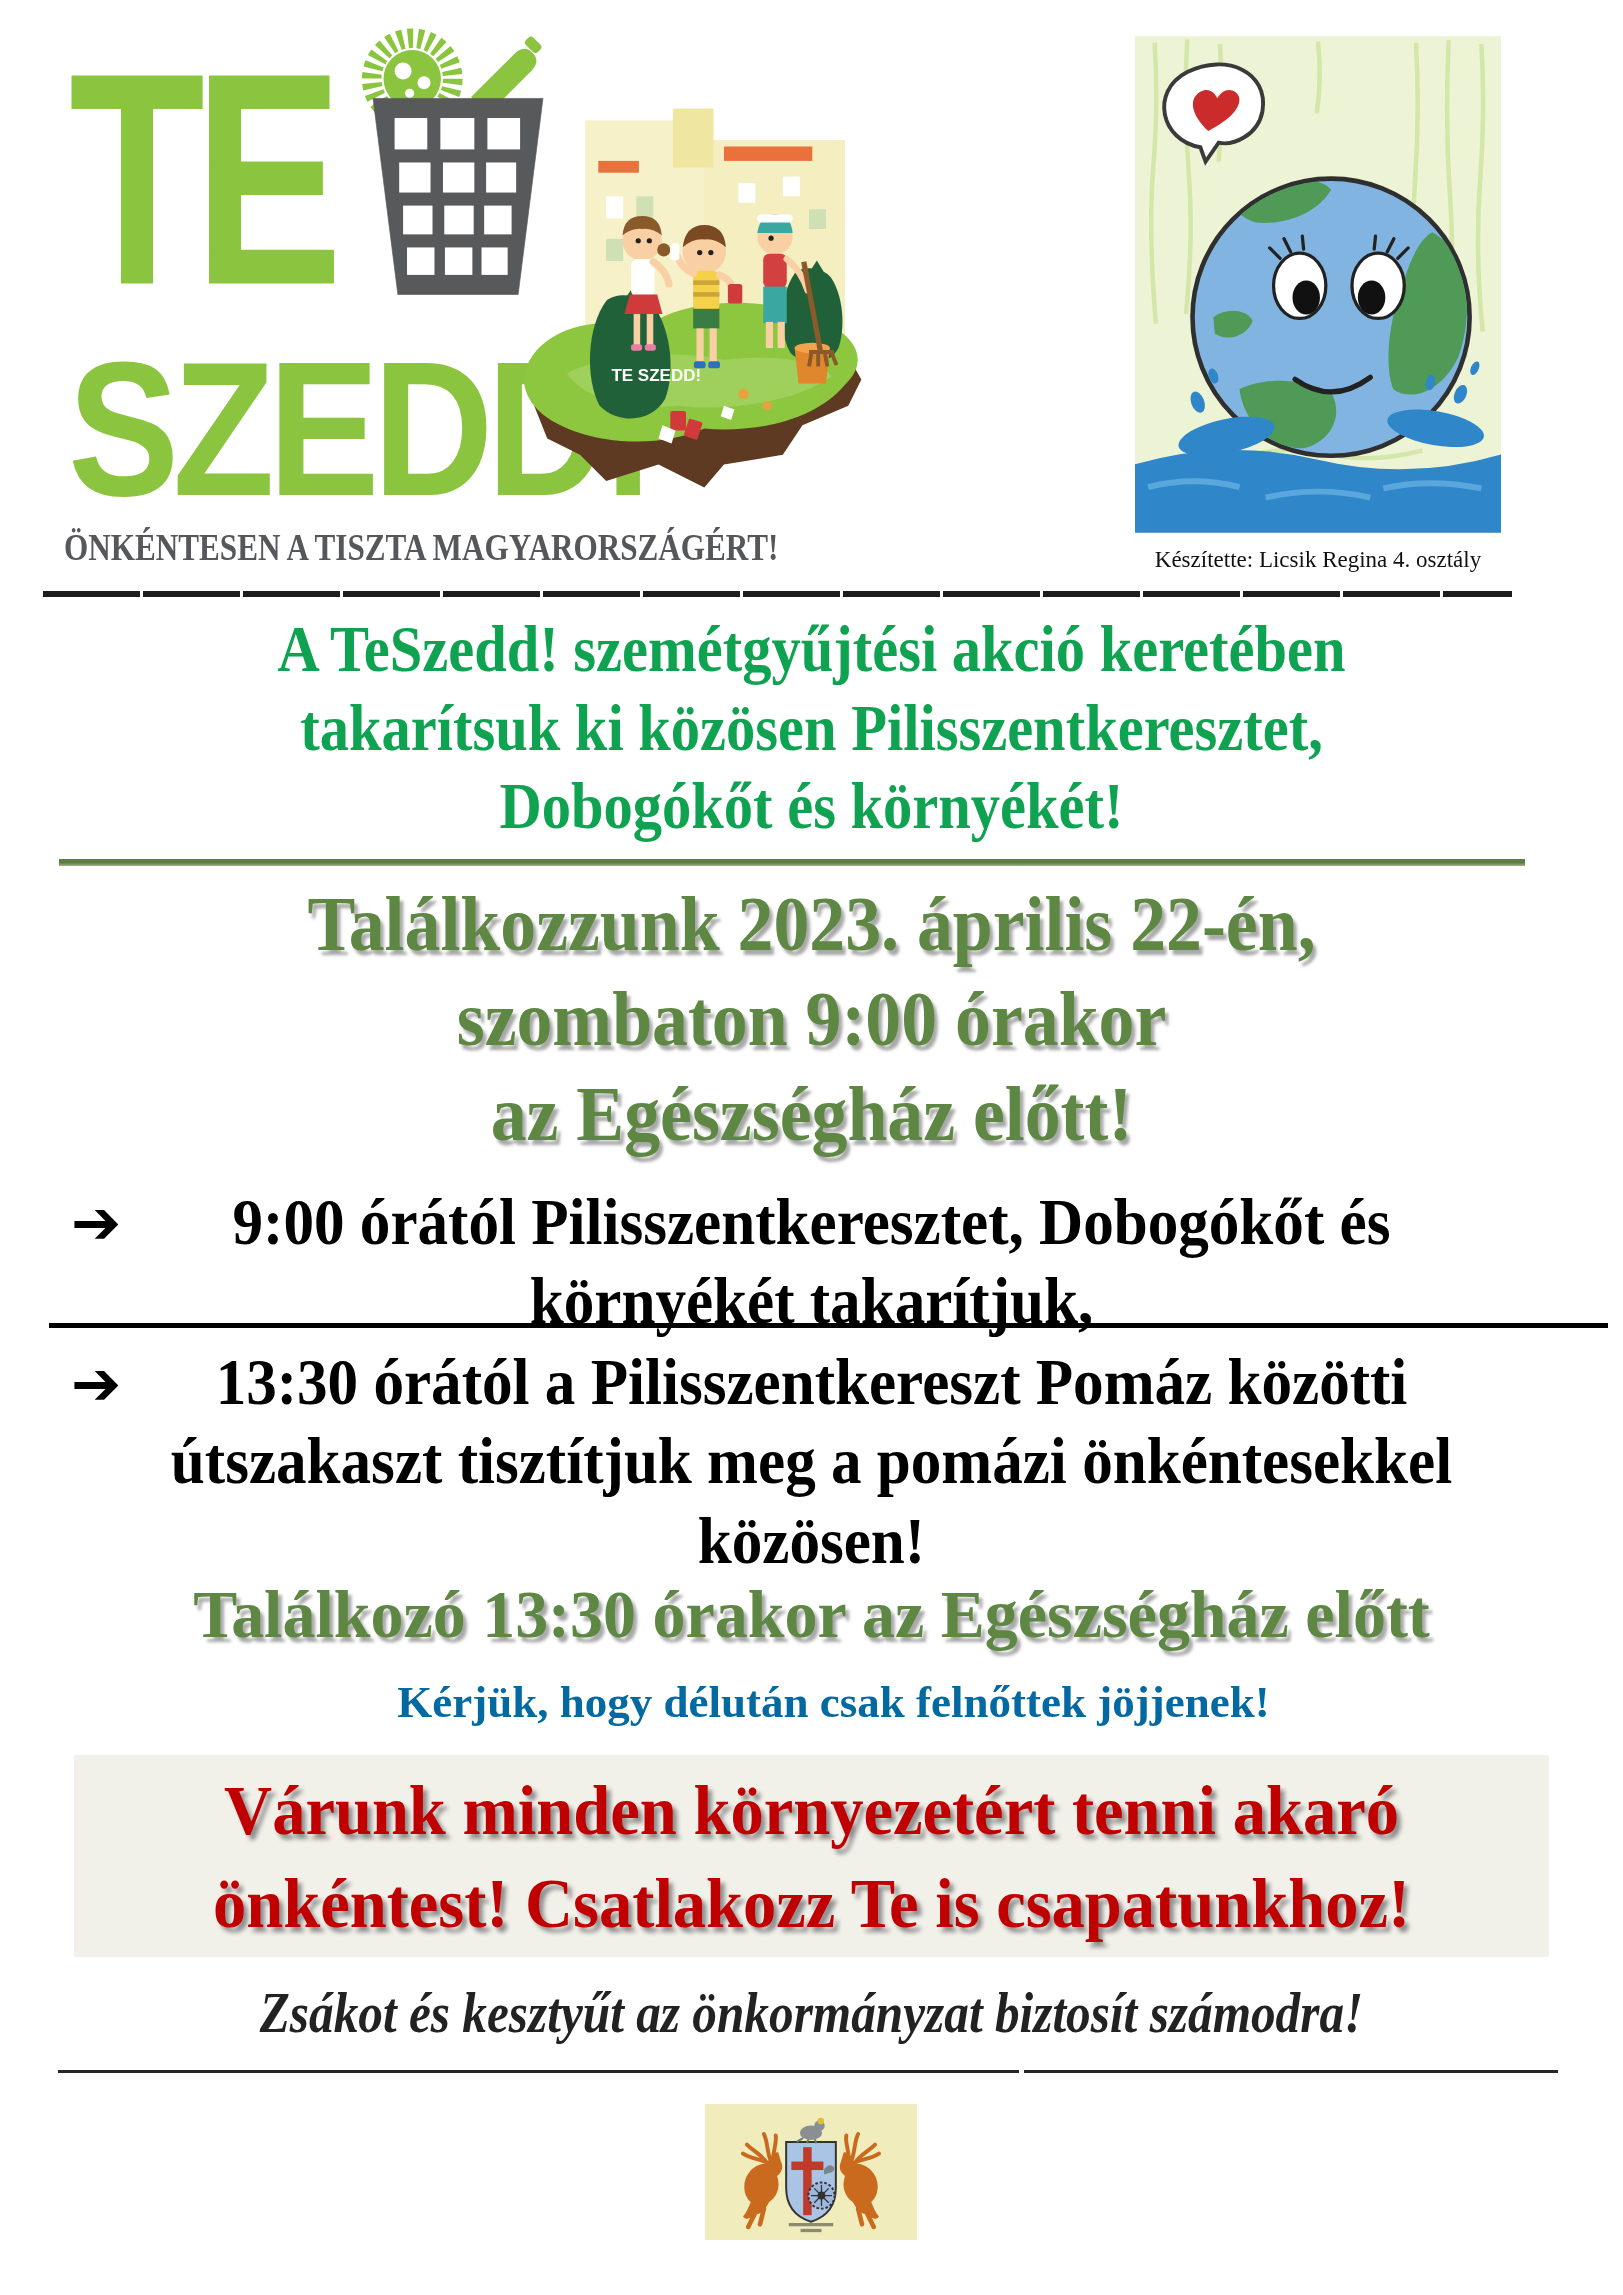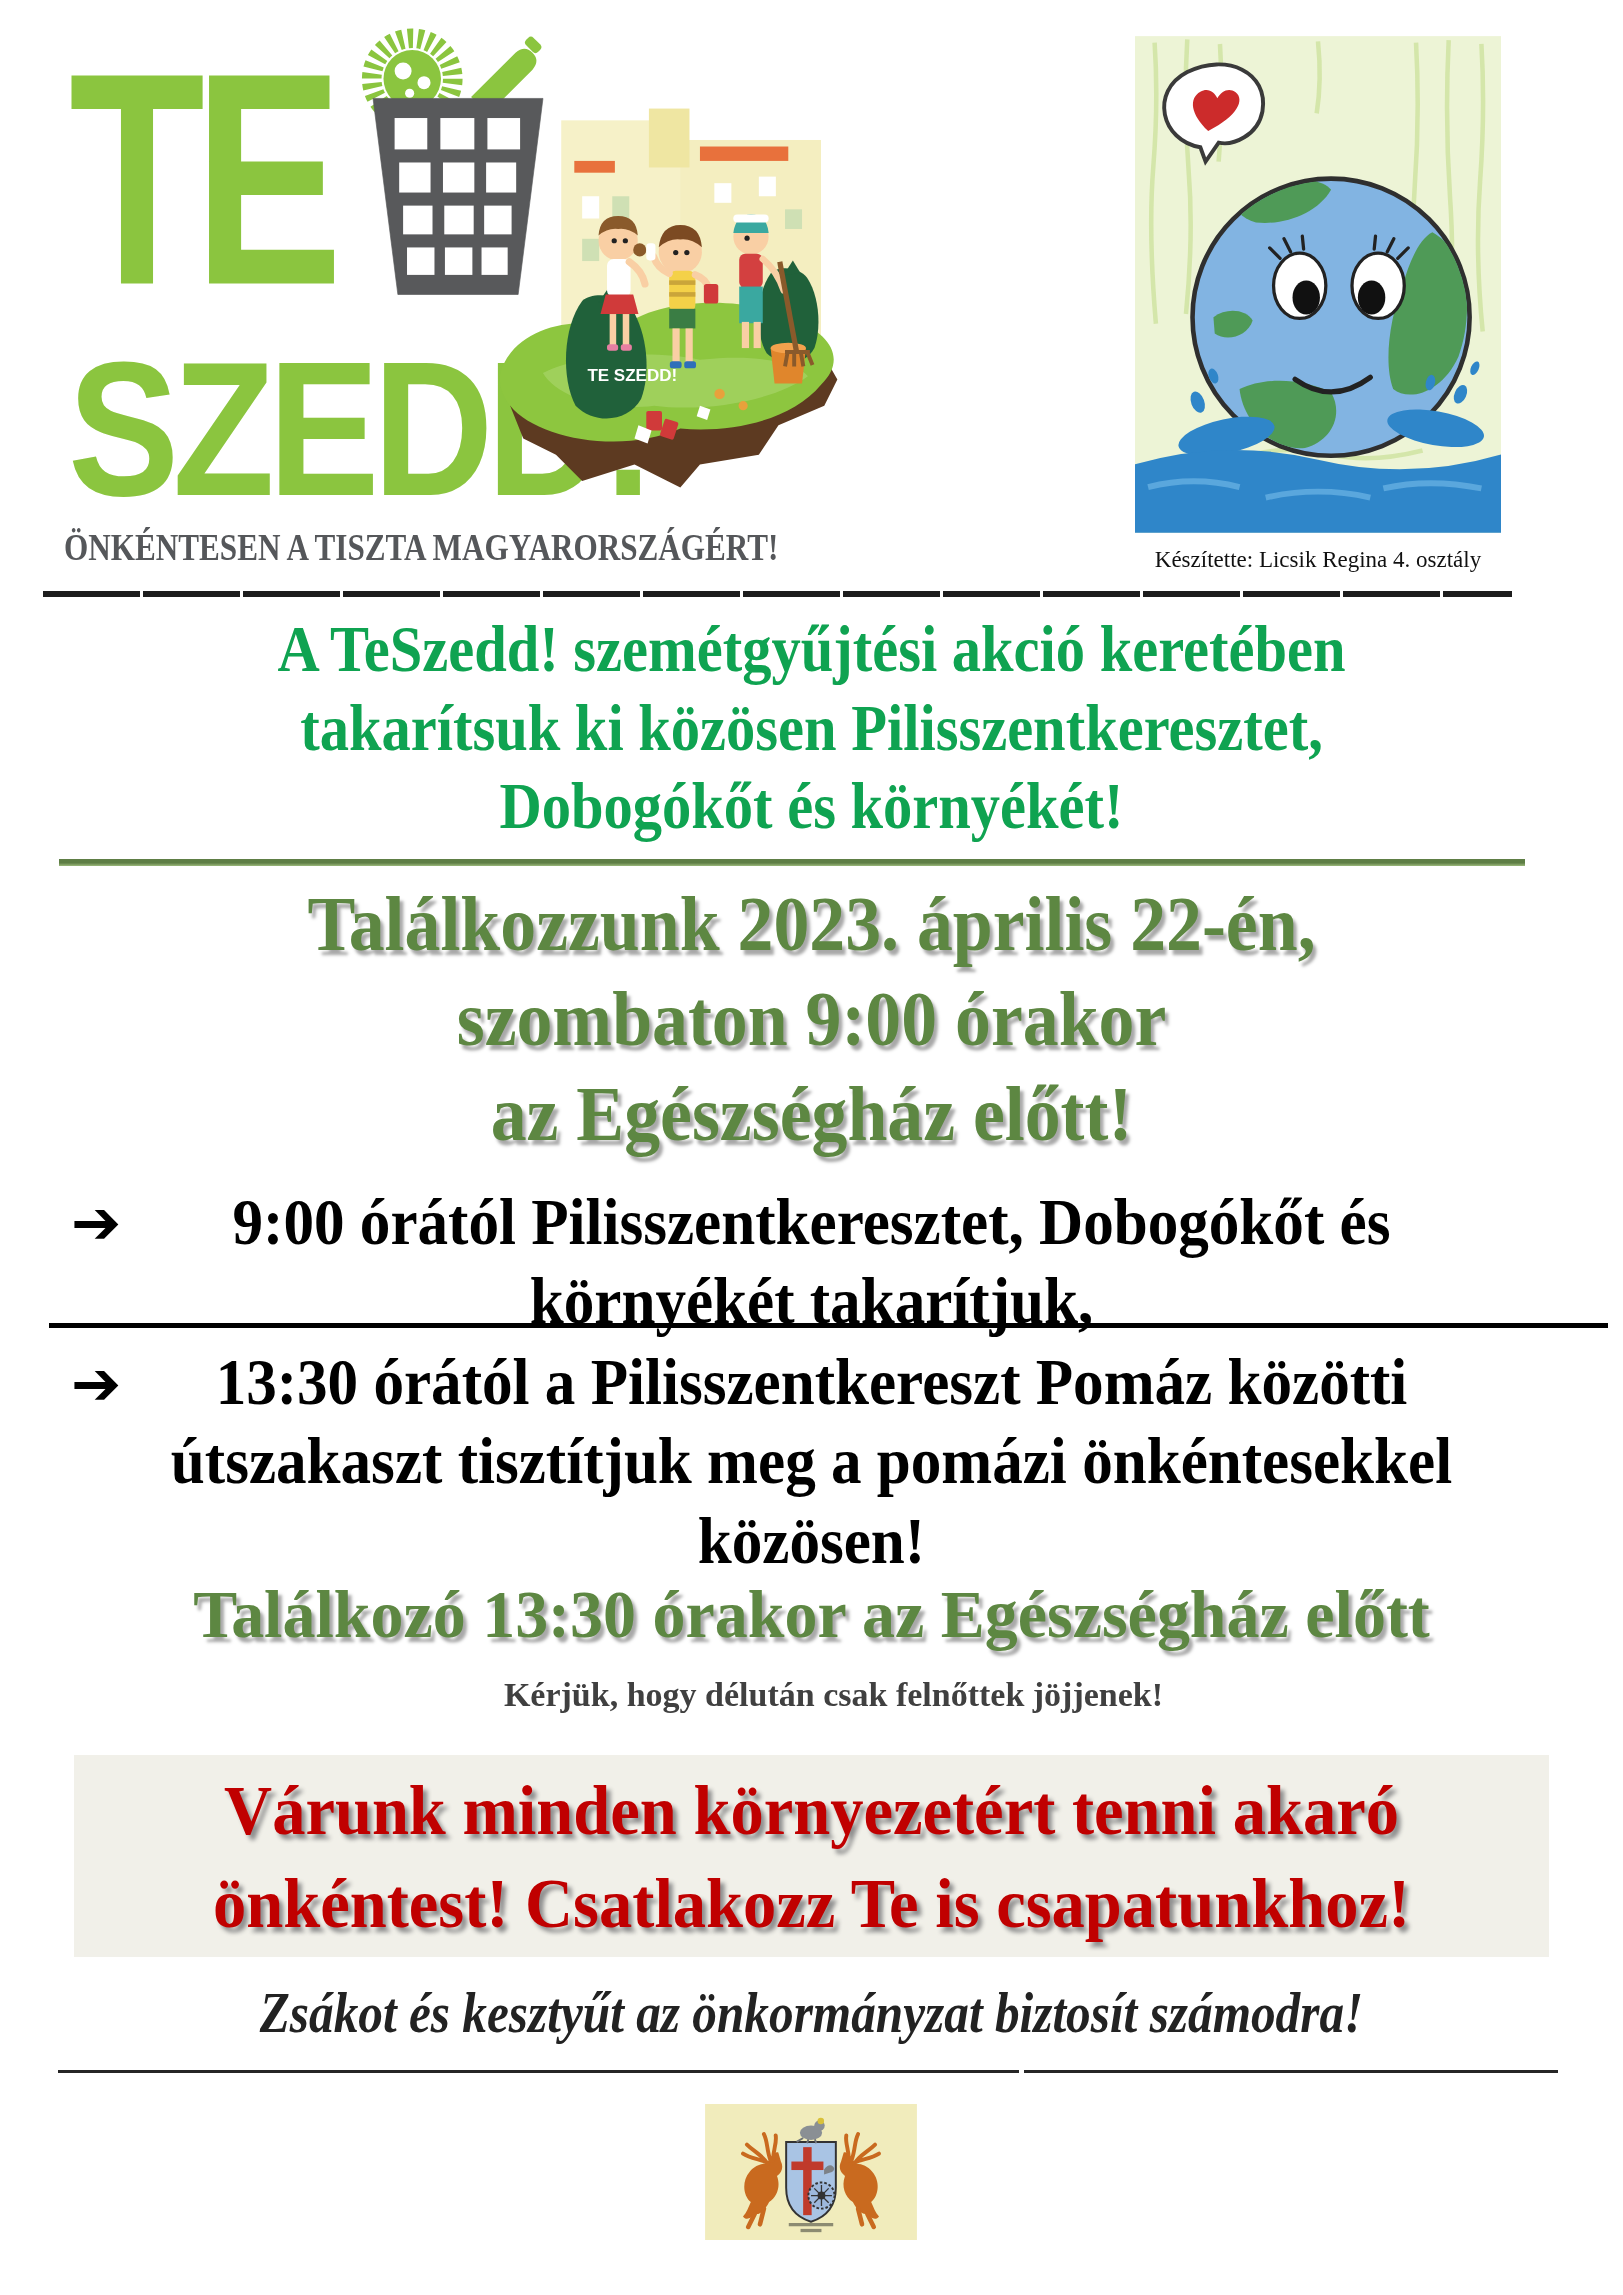--- a/index.html
+++ b/index.html
@@ -15,21 +15,21 @@
   .logo-bin{position:absolute;left:232px;top:-39px;}
   .logo-szedd{position:absolute;left:25px;top:275px;
               font-family:"Liberation Sans",sans-serif;font-weight:800;color:#8bc53f;
               font-size:170px;line-height:1;letter-spacing:-6.5px;
               transform:scale(0.98,1.12);transform-origin:left top;}
   .logo-tagline{position:absolute;left:21px;top:466px;white-space:nowrap;
                 font-family:"Liberation Serif",serif;font-weight:700;color:#55575a;
                 font-size:38px;letter-spacing:0px;transform:scaleX(0.82);transform-origin:left center;}
 
   
-  #kids-illustration{position:absolute;left:484px;top:98px;}
+  #kids-illustration{position:absolute;left:508px;top:98px;}
   #earth-drawing{position:absolute;left:1135px;top:36px;}
   #drawing-caption{position:absolute;left:1063px;top:547px;width:510px;text-align:center;
                    font-family:Liberation Serif, serif;font-size:23px;color:#111;}
 
   
   .dashline{position:absolute;background:repeating-linear-gradient(90deg,#1d1d1d 0 97px,#ffffff 97px 100px);}
   #line-top{left:43px;top:591px;width:1469px;height:5.9px;}
   #line-olive{position:absolute;left:59px;top:859px;width:1466px;height:6.5px;
               background:linear-gradient(#5e7e45 55%,#9cb97c);}
   #line-mid{position:absolute;left:49px;top:1323px;width:1559px;height:4.6px;background:#000;}
@@ -46,21 +46,21 @@
                 text-shadow:3.9px 4.6px 3.3px #a8a8a8;transform:scaleX(0.92);}
   .bullet-text{font-weight:700;color:#000;font-size:65px;line-height:1.22;transform:scaleX(0.94);}
   #bullet1-text{top:1183px;}
   #bullet2-text{top:1343px;}
   .bullet-arrow{position:absolute;font-family:"DejaVu Sans",sans-serif;font-weight:700;
                 color:#000;font-size:60px;line-height:1;}
   #bullet1-arrow{left:71px;top:1192px;}
   #bullet2-arrow{left:71px;top:1353px;}
   #meet2-heading{top:1574px;font-weight:700;color:#5d8742;font-size:68px;line-height:1.2;
                  text-shadow:3.9px 4.6px 3.3px #a8a8a8;transform:scaleX(0.97);}
-  #note-text{top:1675px;font-weight:700;color:#404040;font-size:34px;line-height:1.2;padding-left:44px;}
+  #note-text{top:1675px;font-weight:700;color:#0369a1;font-size:45px;line-height:1.2;padding-left:44px;}
 
   #callout-block{position:absolute;left:74px;top:1755px;width:1475px;height:202px;background:#f1f0e9;}
   #callout-text{top:1764px;font-weight:700;color:#c00000;font-size:70px;line-height:1.33;
                 text-shadow:4.6px 4.6px 4.6px #8f8f8f;transform:scaleX(0.95);}
   #supply-text{top:1980px;font-weight:700;font-style:italic;color:#222;font-size:56px;line-height:1.2;
                transform:scaleX(0.88);}
 
   #coat-of-arms{position:absolute;left:705px;top:2104px;}
 </style>
 </head>

